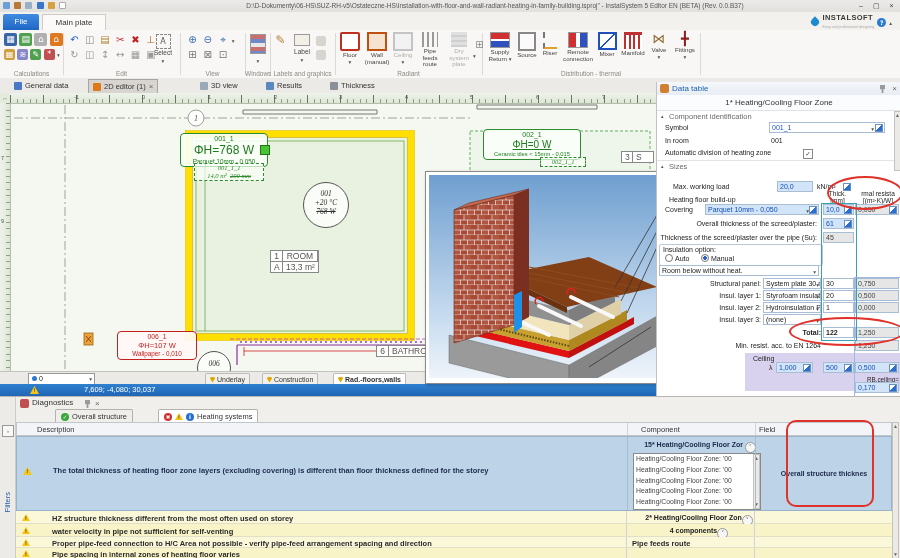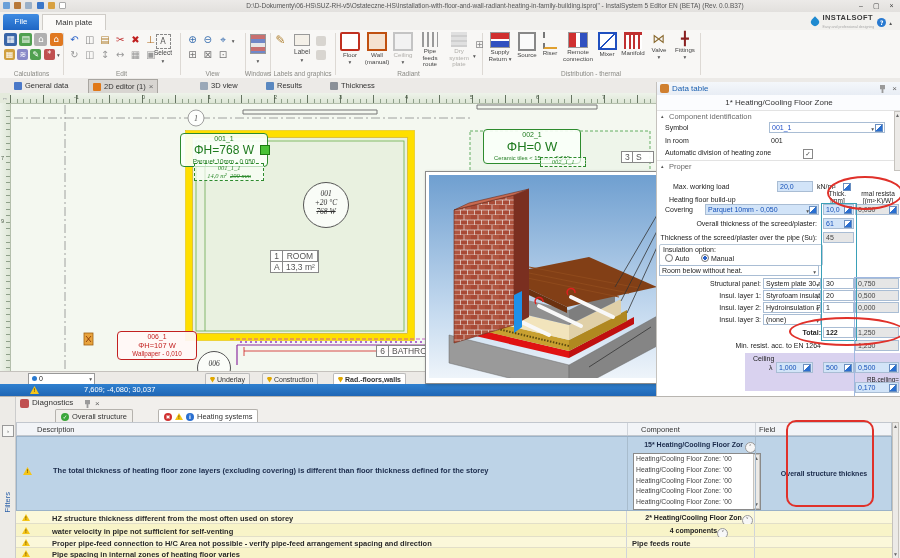--- a/index.html
+++ b/index.html
@@ -401,21 +401,21 @@
       <div style="text-decoration:line-through;">768 W</div>
     </div>
     <div class="rtag" style="left:270px;top:157px;grid-template-columns:12px auto;">
       <span>1</span>
         <span>ROOM</span>
       <span class="r2">A</span>
         <span class="r2">13,3 m²</span>
     </div>
     <div class="glab" style="left:483px;top:36px;width:92px;">
       <div style="font-size:7px;">002_1</div>
-      <div style="font-size:13px;">ΦH=0 W</div>
+      <div style="font-size:10px;text-decoration:underline;">ΦH=0 W</div>
       <div style="font-size:5.8px;">Ceramic tiles &lt; 15mm - 0,015</div>
     </div>
     <div class="dashlab" style="left:540px;top:64px;width:44px;font-size:6.5px;">
       <div>002_1_1</div>
     </div>
     <div class="rtag" style="left:621px;top:58px;grid-template-columns:11px auto;">
       <span>3</span>
         <span style="min-width:14px;">S</span>
     </div>
     <div class="glab rlab" style="left:117px;top:238px;width:74px;text-align:center;">
@@ -539,21 +539,21 @@
     <div class="flabel" style="left:8px;top:40px;">Symbol</div>
     <div class="fld white" style="left:112px;top:40px;width:116px;">
       <span style="color:#2050c8;">001_1</span>
       <span class="caret" style="position:absolute;right:10px;top:1px;"></span>
       <span class="lnk" style="position:absolute;right:1px;top:1px;"></span>
     </div>
     <div class="flabel" style="left:8px;top:53px;">In room</div>
     <div class="flabel" style="left:114px;top:53px;">001</div>
     <div class="flabel" style="left:8px;top:65px;">Automatic division of heating zone</div>
     <span class="a" style="left:146px;top:67px;width:8px;height:8px;border:1px solid #888;background:#fff;font:6.5px/8px 'DejaVu Sans',sans-serif;text-align:center;color:#333;">✓</span>
-    <div class="sech" style="top:78px;line-height:11px;"><span style="margin-left:12px;">Proper</span></div>
+    <div class="sech" style="top:78px;line-height:11px;"><span style="margin-left:12px;">Sizes</span></div>
     <div class="sbar" style="left:237px;top:29px;width:7px;height:60px;">
         <div class="sarrow" style="top:0;">▲</div>
       </div>
 
     <div class="flabel" style="left:16px;top:99px;">Max. working load</div>
     <div class="fld blue" style="left:120px;top:99px;width:36px;">20,0</div>
     <div class="flabel" style="left:160px;top:99px;">kN/m²</div>
     <span class="lnk" style="position:absolute;left:186px;top:101px;"></span>
 
     <div class="flabel" style="left:12px;top:112px;">Heating floor build-up</div>

